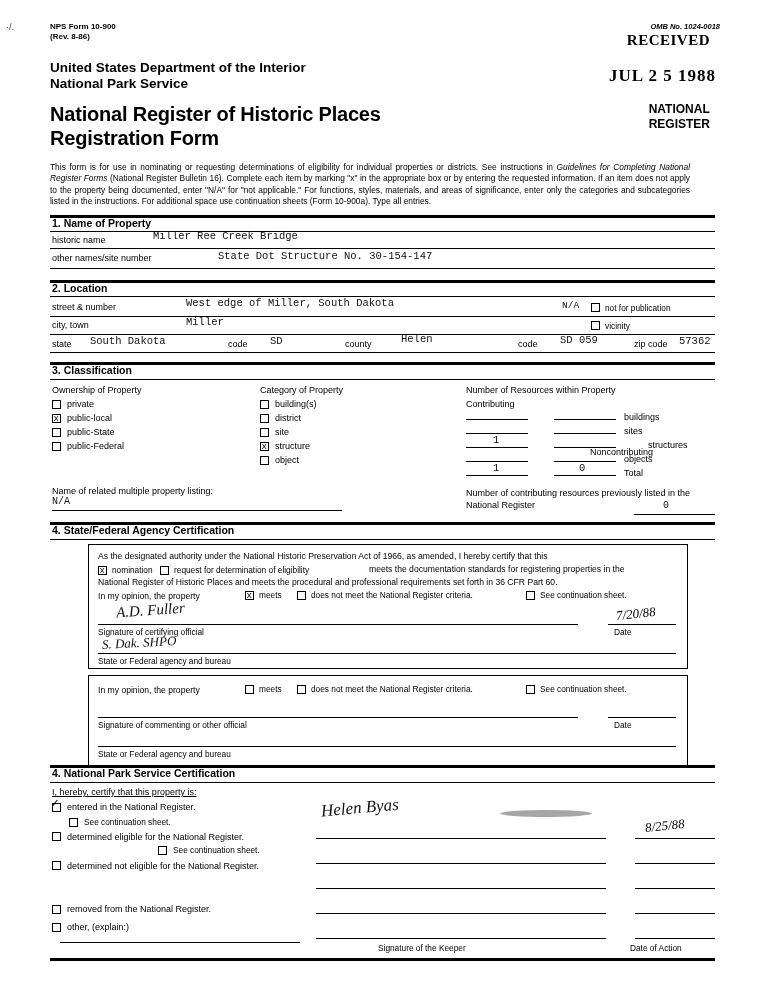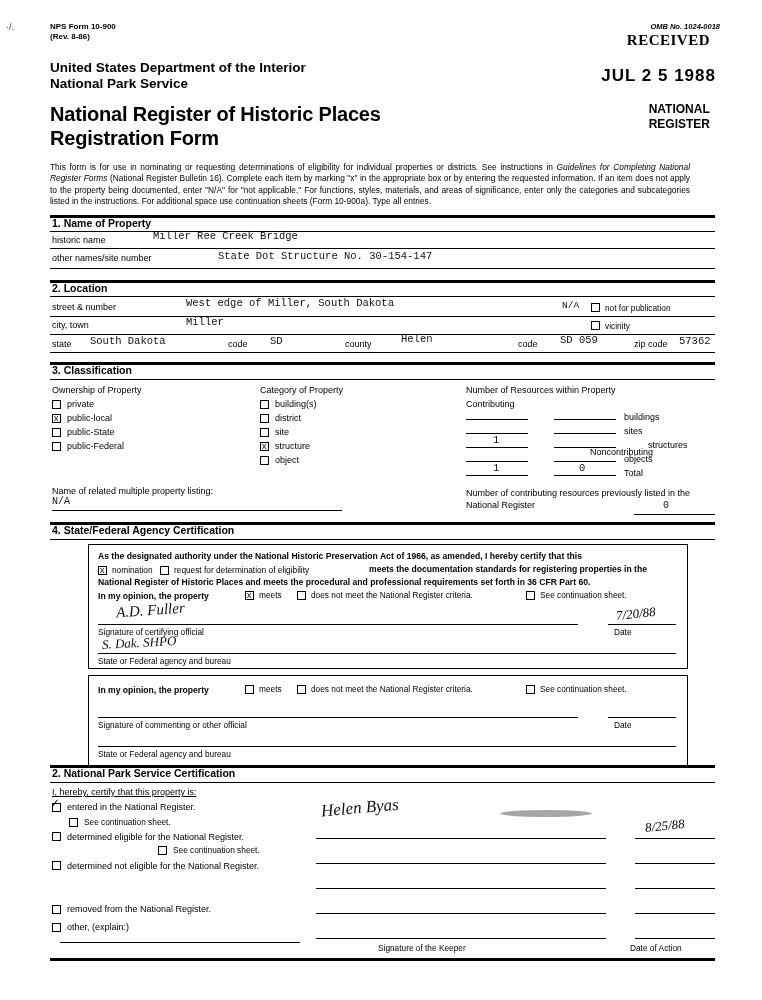--- a/index.html
+++ b/index.html
@@ -2,21 +2,21 @@
 <html><head>
 <meta charset="utf-8">
 <style>
   html,body{margin:0;padding:0;background:#fff;}
   body{width:762px;height:1000px;font-family:"Liberation Sans",sans-serif;color:#000;position:relative;overflow:hidden;}
   .page{position:absolute;left:0;top:0;width:762px;height:1000px;}
   .sheet{position:absolute;left:38px;top:10px;width:690px;height:980px;background:#fff;}
   .hdr-form{position:absolute;left:12px;top:12px;font-size:8px;line-height:10px;font-weight:bold;}
   .hdr-omb{position:absolute;right:8px;top:12px;font-size:7.5px;font-weight:bold;font-style:italic;text-align:right;}
   .received{position:absolute;right:18px;top:22px;font-size:15px;font-weight:bold;font-family:"Liberation Serif",serif;letter-spacing:.5px;}
-  .datestamp{position:absolute;right:12px;top:56px;font-size:17px;font-family:Liberation Sans, sans-serif;font-weight:bold;letter-spacing:1px;}
+  .datestamp{position:absolute;right:12px;top:56px;font-size:17px;font-family:Liberation Serif, serif;font-weight:bold;letter-spacing:1px;}
   .natreg{position:absolute;right:18px;top:92px;font-size:12px;font-weight:bold;line-height:15px;text-align:left;}
 
   .dept{position:absolute;left:12px;top:50px;font-size:13.5px;font-weight:bold;line-height:16px;}
   .title{position:absolute;left:12px;top:92px;font-size:20px;font-weight:bold;line-height:24px;letter-spacing:-.2px;}
 
   .intro{position:absolute;left:12px;top:152px;width:640px;font-size:8.4px;line-height:11.4px;text-align:justify;}
   .intro i{font-style:italic;}
 
   .rule{position:absolute;background:#000;}
   .hline{height:1px;}
@@ -25,21 +25,21 @@
   .sechdr{position:absolute;font-size:10.5px;font-weight:bold;}
   .lbl{position:absolute;font-size:9px;}
   .lbl-sm{position:absolute;font-size:8.3px;}
   .val{position:absolute;font-family:"Liberation Mono",monospace;font-size:10.5px;color:#111;}
   .valsm{position:absolute;font-family:"Liberation Mono",monospace;font-size:9.5px;color:#111;}
 
   .box{position:absolute;width:9px;height:9px;border:1px solid #000;box-sizing:border-box;background:#fff;}
   .xmark{position:absolute;font-family:"Liberation Mono",monospace;font-size:9px;line-height:9px;}
 
   .cert{position:absolute;border:1px solid #000;box-sizing:border-box;}
-  .certtext{position:absolute;font-size:8.6px;line-height:12.6px;font-weight:bold;}
+  .certtext{position:absolute;font-size:8.6px;line-height:12.6px;}
 
   .sig{position:absolute;font-family:"Liberation Serif",serif;font-style:italic;color:#111;}
   .sig1{font-size:15px;transform:rotate(-4deg);}
   .sig2{font-size:13px;transform:rotate(-3deg);}
   .sigk{font-size:17px;transform:rotate(-5deg);}
   .datehand{position:absolute;font-family:"Liberation Serif",serif;font-style:italic;font-size:13px;transform:rotate(-6deg);}
   .smudge{position:absolute;background:#000;opacity:.35;}
   .mark-tl{position:absolute;left:6px;top:22px;font-size:9px;color:#444;}
 </style>
 </head>
@@ -224,21 +224,21 @@
 
     <div class="rule hline" style="left:60px;top:707px;width:480px;"></div>
     <div class="rule hline" style="left:570px;top:707px;width:68px;"></div>
     <div class="lbl-sm" style="left:60px;top:710px;">Signature of commenting or other official</div>
     <div class="lbl-sm" style="left:576px;top:710px;">Date</div>
 
     <div class="rule hline" style="left:60px;top:736px;width:578px;"></div>
     <div class="lbl-sm" style="left:60px;top:739px;">State or Federal agency and bureau</div>
 
     <div class="rule thick" style="left:12px;top:755px;width:665px;"></div>
-    <div class="sechdr" style="left:14px;top:757px;">2. National Park Service Certification</div>
+    <div class="sechdr" style="left:14px;top:757px;">4. National Park Service Certification</div>
     <div class="rule hline" style="left:12px;top:772px;width:665px;"></div>
 
     <div class="lbl" style="left:14px;top:777px;text-decoration:underline;">I, hereby, certify that this property is:</div>
 
     <div class="box" style="left:14px;top:793px;"></div>
     <div class="xmark" style="left:13px;top:789px;font-size:13px;">✓</div>
     <div class="lbl" style="left:29px;top:792px;">entered in the National Register.</div>
     <div class="box" style="left:31px;top:808px;"></div>
     <div class="lbl-sm" style="left:46px;top:807px;">See continuation sheet.</div>
 

